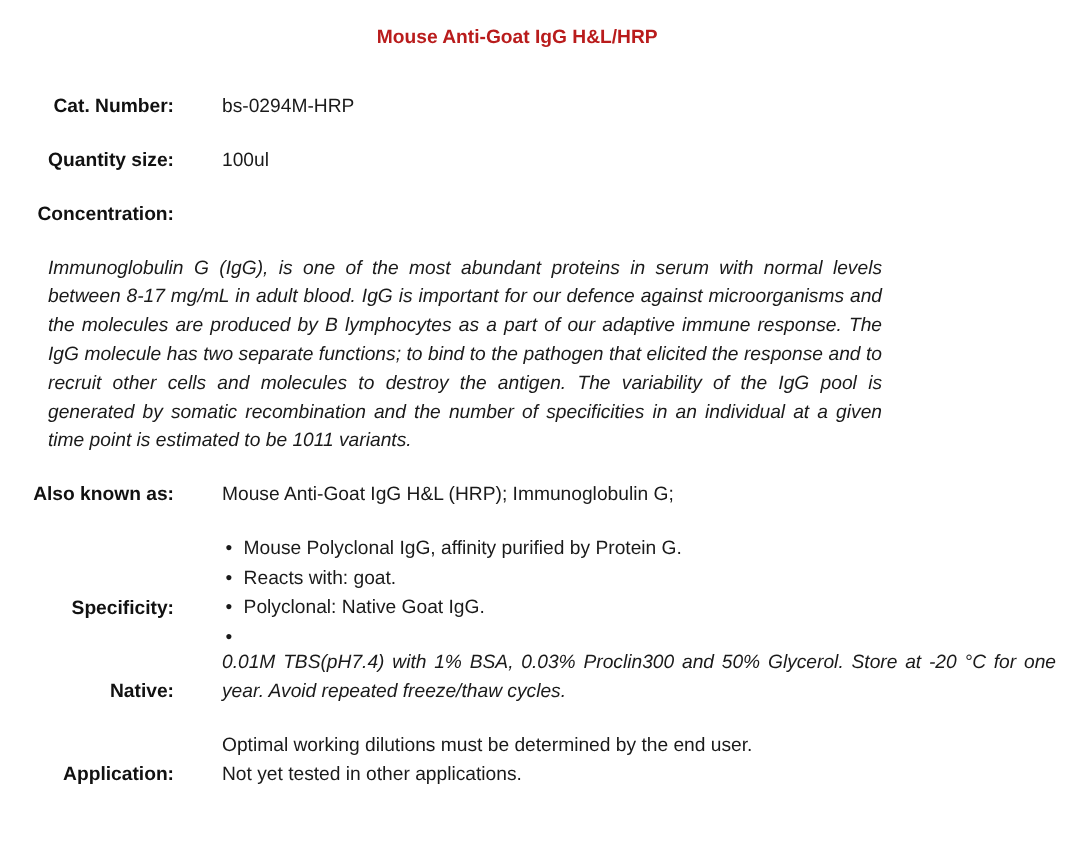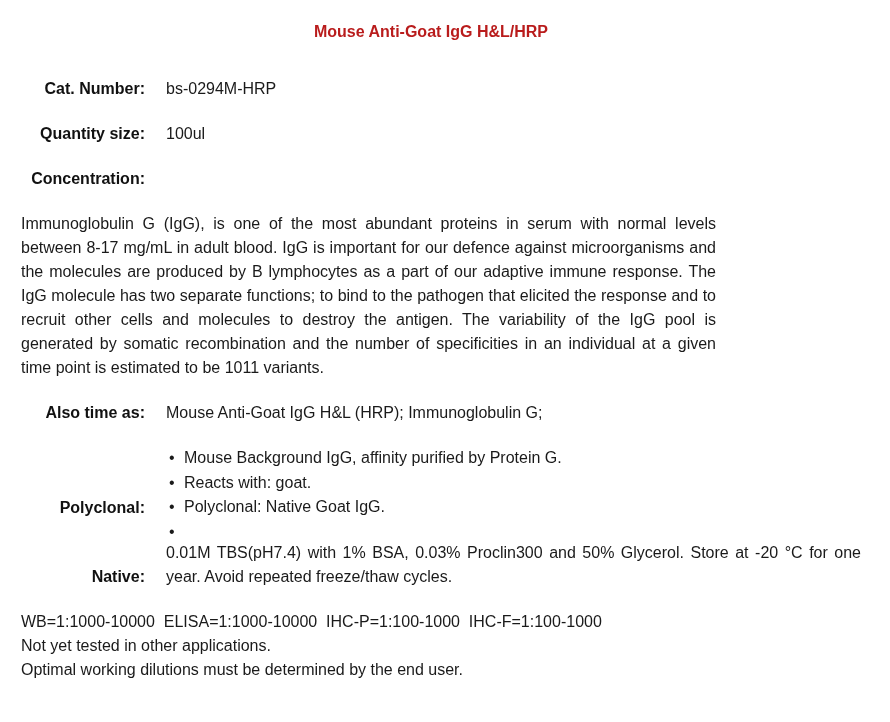--- a/index.html
+++ b/index.html
@@ -38,28 +38,29 @@
   }
   .label {
     flex: none;
     width: 145px;
     text-align: right;
     font-weight: bold;
     color: #111111;
   }
   .value {
     flex: none;
-    margin-left: 21px;
+    margin-left: 40px;
     width: 695px;
   }
   .value.pre {
     white-space: pre-wrap;
   }
   .value.justify {
     text-align: justify;
+    font-style: italic;
   }
   .value .line {
     white-space: pre-wrap;
   }
   ul.bullets {
     list-style: none;
     margin: 0;
     padding: 0;
   }
   ul.bullets li {
@@ -94,43 +95,43 @@
 
     <div class="row">
       <div class="label">Concentration:</div>
     </div>
 
     <div class="row">
       <div class="value justify">Immunoglobulin G (IgG), is one of the most abundant proteins in serum with normal levels between 8-17 mg/mL in adult blood. IgG is important for our defence against microorganisms and the molecules are produced by B lymphocytes as a part of our adaptive immune response. The IgG molecule has two separate functions; to bind to the pathogen that elicited the response and to recruit other cells and molecules to destroy the antigen. The variability of the IgG pool is generated by somatic recombination and the number of specificities in an individual at a given time point is estimated to be 1011 variants.</div>
     </div>
 
     <div class="row">
-      <div class="label">Also time as:</div>
+      <div class="label">Also known as:</div>
       <div class="value pre">Mouse Anti-Goat IgG H&amp;L (HRP); Immunoglobulin G;</div>
     </div>
 
     <div class="row">
-      <div class="label">Polyclonal:</div>
+      <div class="label">Specificity:</div>
       <div class="value">
         <ul class="bullets">
-          <li><span class="bullet-dot">•</span><span>Mouse Background IgG, affinity purified by Protein G.</span></li>
+          <li><span class="bullet-dot">•</span><span>Mouse Polyclonal IgG, affinity purified by Protein G.</span></li>
           <li><span class="bullet-dot">•</span><span>Reacts with: goat.</span></li>
           <li><span class="bullet-dot">•</span><span>Polyclonal: Native Goat IgG.</span></li>
           <li><span class="bullet-dot">•</span></li>
         </ul>
       </div>
     </div>
 
     <div class="row">
       <div class="label">Native:</div>
       <div class="value justify">0.01M TBS(pH7.4) with 1% BSA, 0.03% Proclin300 and 50% Glycerol. Store at -20 °C for one year. Avoid repeated freeze/thaw cycles.</div>
     </div>
 
     <div class="row">
+      <div class="label">Application:</div>
       <div class="value">
-        <div class="line">WB=1:1000-10000  ELISA=1:1000-10000  IHC-P=1:100-1000  IHC-F=1:100-1000</div>
+        <div class="line">Optimal working dilutions must be determined by the end user.</div>
         <div class="line">Not yet tested in other applications.</div>
-        <div class="line">Optimal working dilutions must be determined by the end user.</div>
       </div>
     </div>
 
   </div>
 </div>
 
 </body></html>

